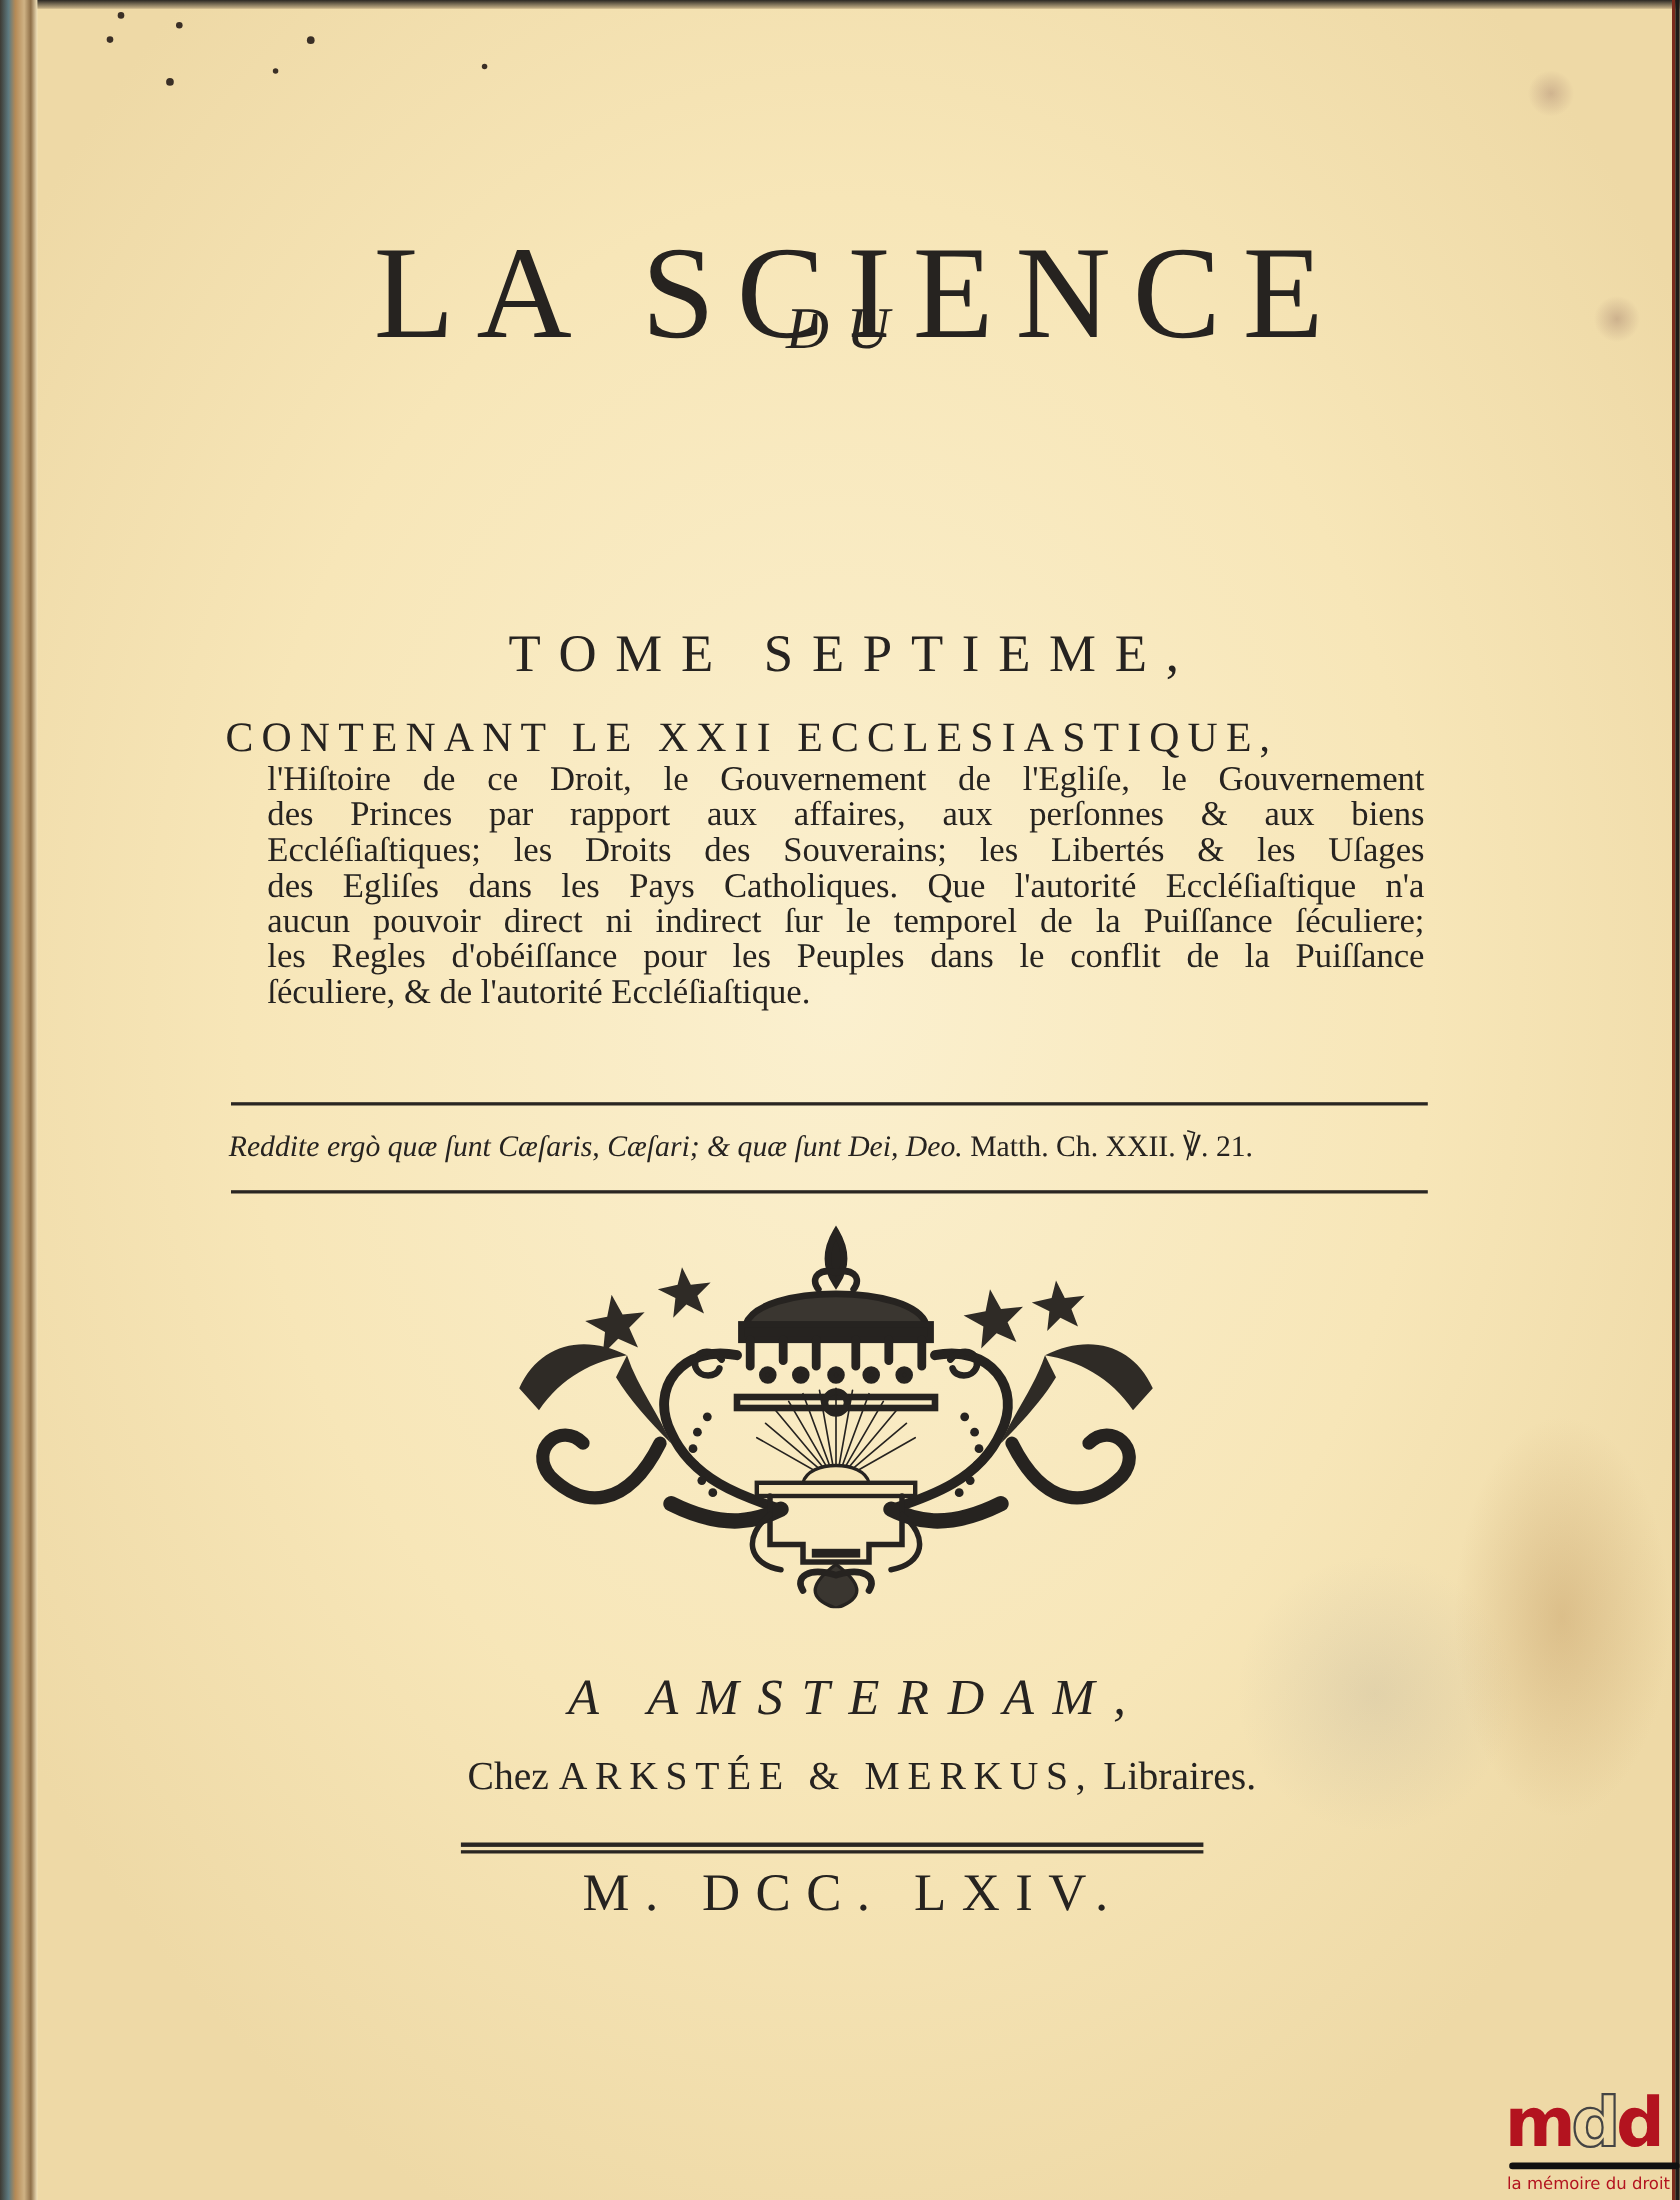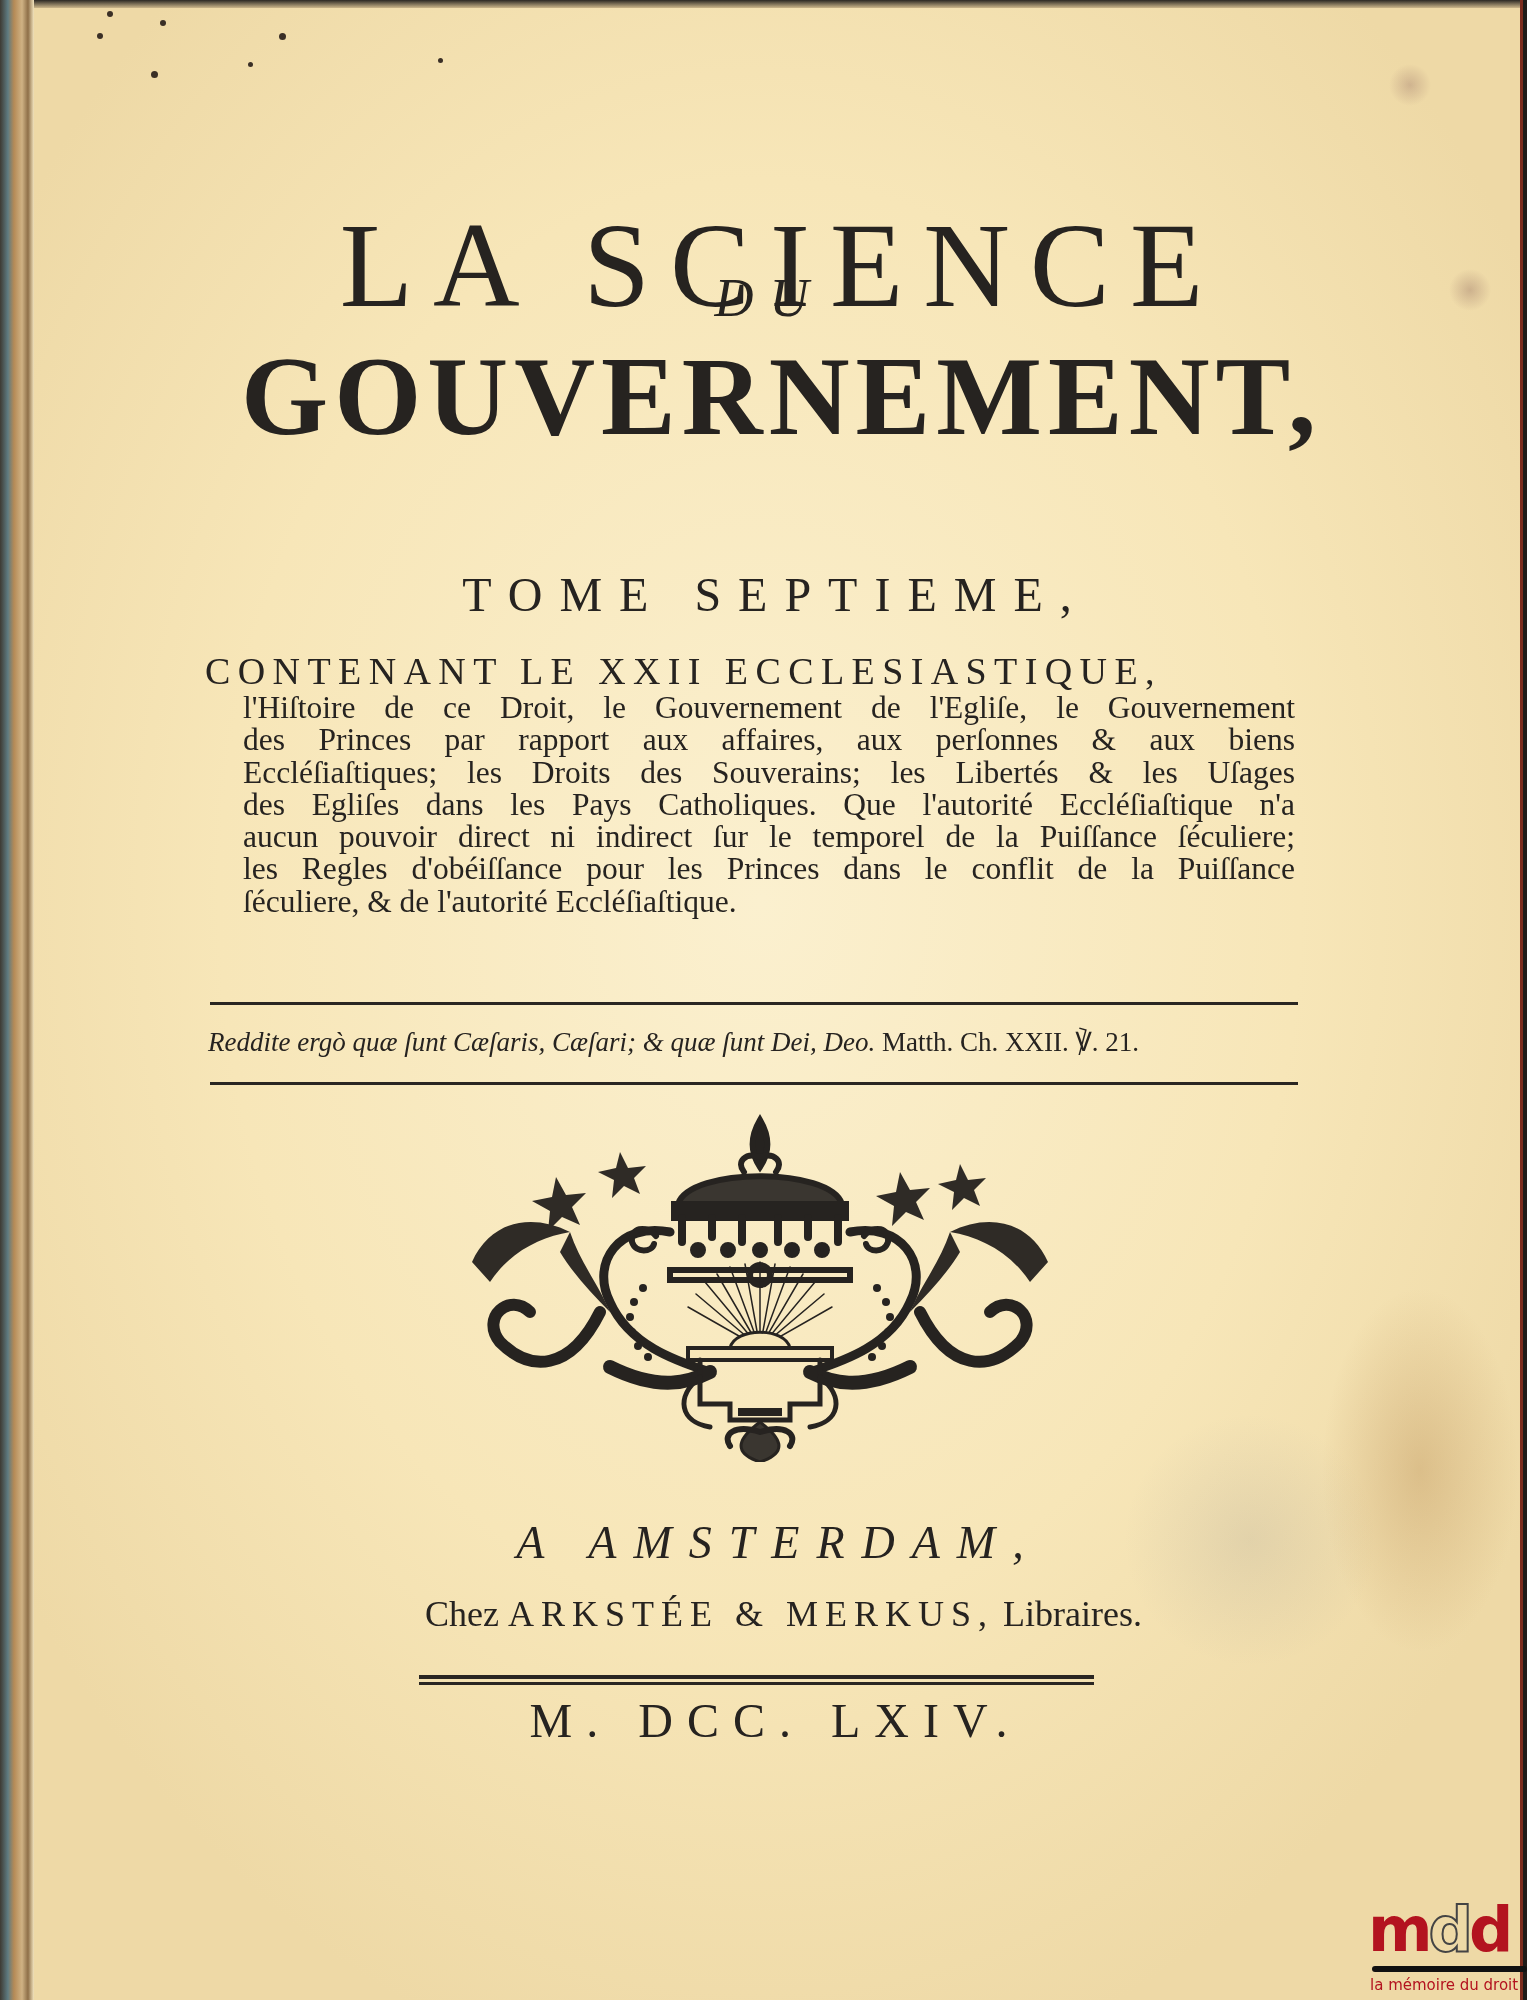--- a/index.html
+++ b/index.html
@@ -59,34 +59,33 @@
   <div class="foxing" style="left:107px;top:11px;width:6px;height:6px;"></div>
   <div class="foxing" style="left:97px;top:33px;width:6px;height:6px;"></div>
   <div class="foxing" style="left:160px;top:20px;width:6px;height:6px;"></div>
   <div class="foxing" style="left:151px;top:71px;width:7px;height:7px;"></div>
   <div class="foxing" style="left:279px;top:33px;width:7px;height:7px;"></div>
   <div class="foxing" style="left:248px;top:62px;width:5px;height:5px;"></div>
   <div class="foxing" style="left:438px;top:58px;width:5px;height:5px;"></div>
 
   <h1 class="line title1">LA SCIENCE</h1>
   <div class="line title-du">DU</div>
-  <h1 class="line title2" style="margin:0;">GOUVERNEMENT,</h1>
 
 
   <div class="line tome">TOME SEPTIEME,</div>
 
   <div class="contents">
     <div class="lead">CONTENANT LE XXII ECCLESIASTIQUE,</div>
     <div class="body">
       <div>l'Hiſtoire de ce Droit, le Gouvernement de l'Egliſe, le Gouvernement</div>
       <div>des Princes par rapport aux affaires, aux perſonnes &amp; aux biens</div>
       <div>Eccléſiaſtiques; les Droits des Souverains; les Libertés &amp; les Uſages</div>
       <div>des Egliſes dans les Pays Catholiques. Que l'autorité Eccléſiaſtique n'a</div>
       <div>aucun pouvoir direct ni indirect ſur le temporel de la Puiſſance ſéculiere;</div>
-      <div>les Regles d'obéiſſance pour les Princes dans le conflit de la Puiſſance</div>
+      <div>les Regles d'obéiſſance pour les Peuples dans le conflit de la Puiſſance</div>
       <div class="last">ſéculiere, &amp; de l'autorité Eccléſiaſtique.</div>
     </div>
   </div>
 
   <div class="rule top"></div>
   <div class="epigraph">
     <span class="it">Reddite ergò quæ ſunt Cæſaris, Cæſari; &amp; quæ ſunt Dei, Deo.</span>
     <span>Matth. Ch. XXII. ℣. 21.</span>
   </div>
   <div class="rule bot"></div>

